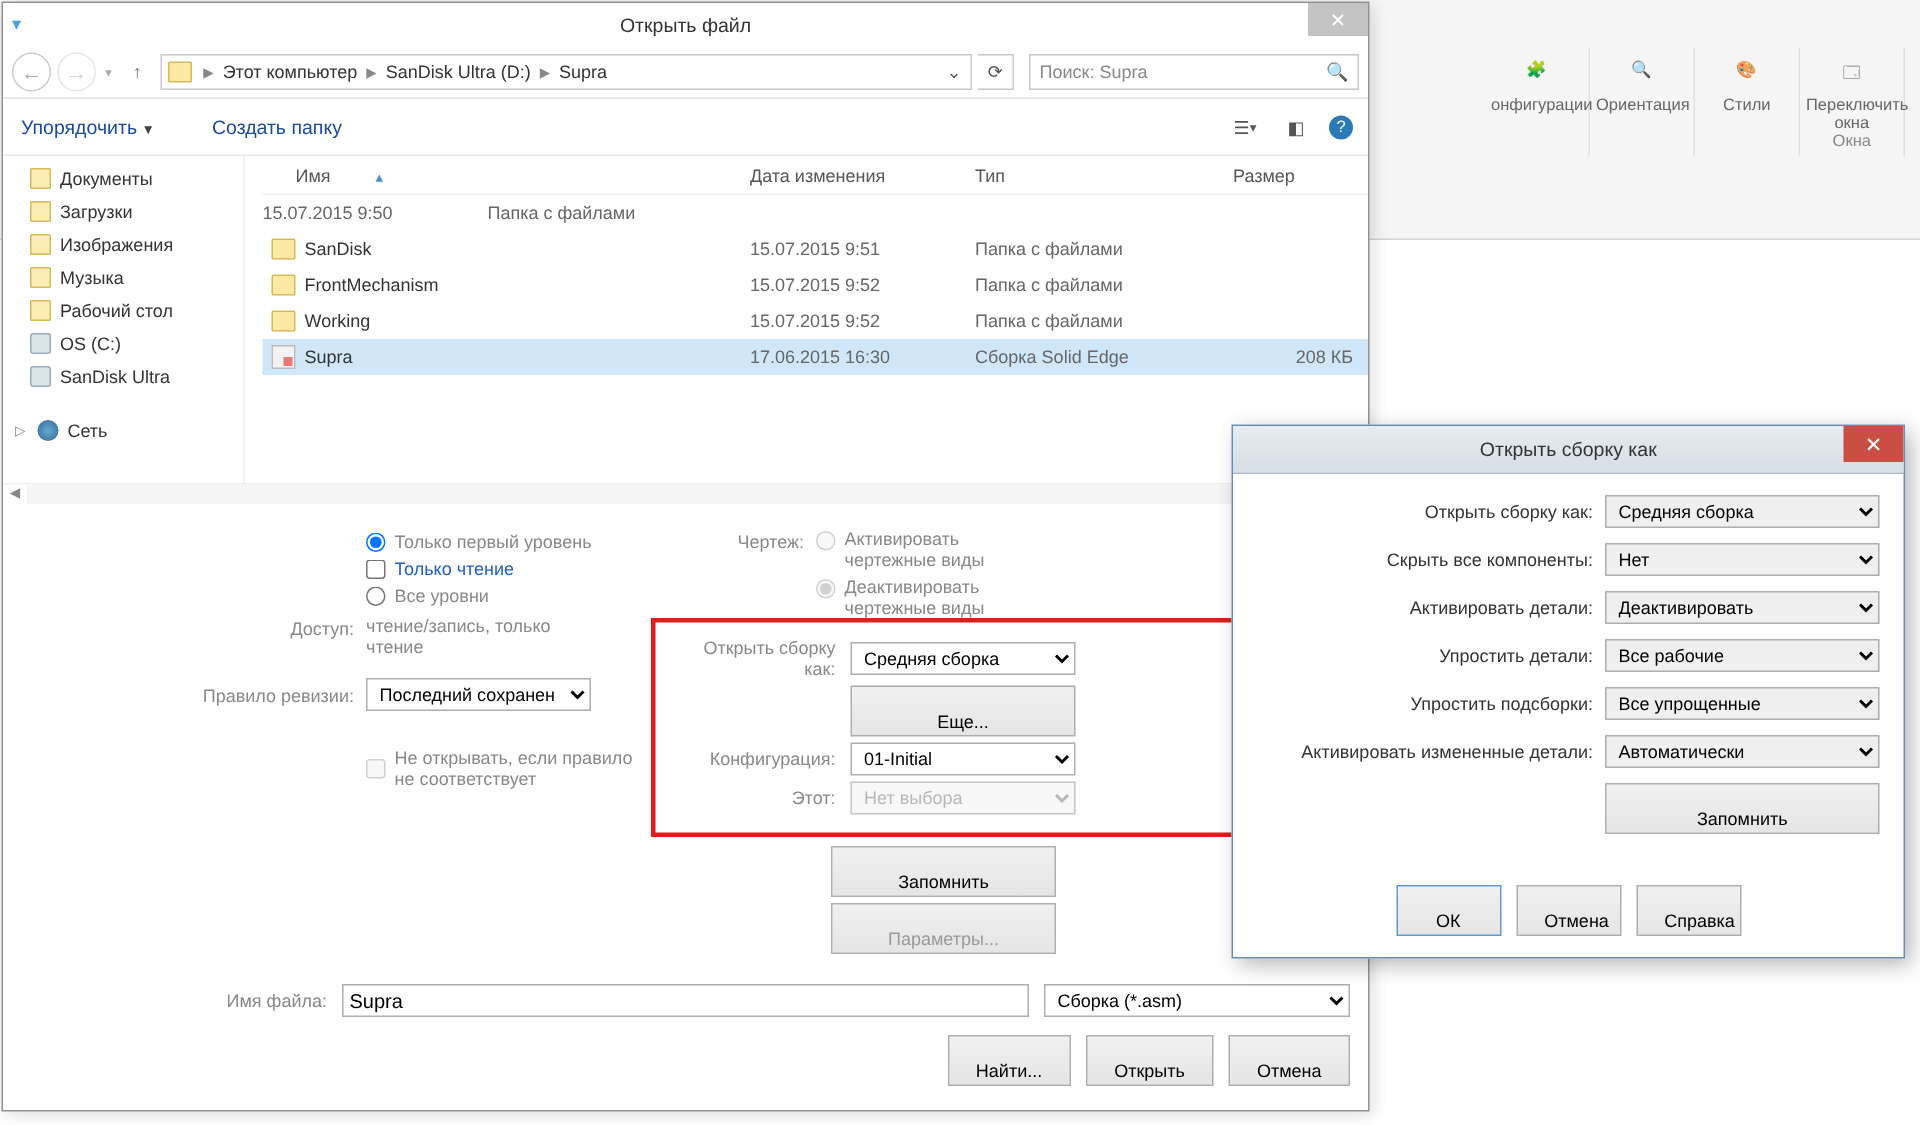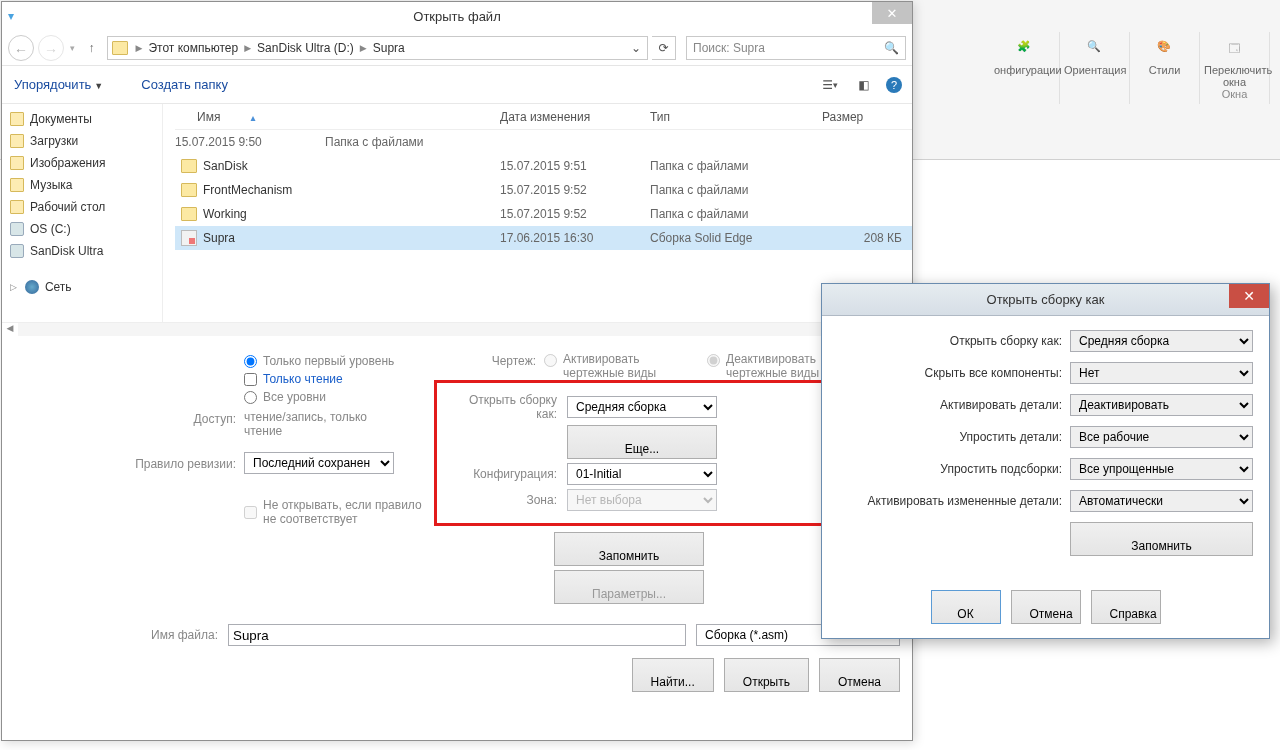--- a/index.html
+++ b/index.html
@@ -31,21 +31,21 @@
 .toolbar { height: 38px; display: flex; align-items: center; padding: 0 10px; border-bottom: 1px solid #e8e8e8; }
 .toolbar .tlink { color: #1a4ca0; font-size: 13px; padding: 4px 2px; }
 .toolbar .drop { font-size: 9px; color: #444; margin-left: 3px; }
 .toolbar .sp { width: 34px; }
 .toolbar-right { margin-left: auto; display: flex; align-items: center; gap: 10px; }
 .toolbar-right .ticon { width: 24px; height: 20px; display: flex; align-items: center; justify-content: center; color: #555; }
 .helpq { width: 16px; height: 16px; border-radius: 50%; background: #2a7ab9; color: #fff; font-size: 11px; display: flex; align-items: center; justify-content: center; }
 
 .filebody { display: flex; height: 218px; }
 .tree { width: 161px; border-right: 1px solid #eee; padding: 4px 0; overflow: hidden; }
-.tree-item { display: flex; align-items: center; height: 22px; padding-left: 8px; gap: 6px; font-size: 12px; white-space: nowrap; }
+.tree-item { display: flex; align-items: center; height: 22px; padding-left: 18px; gap: 6px; font-size: 12px; white-space: nowrap; }
 .tree-item .ticon { width: 14px; height: 14px; display: inline-block; }
 .ic-folder { background: #fdecb3; border: 1px solid #d6b95b; border-radius: 1px; }
 .ic-drive { background: #d8e6e8; border: 1px solid #9ab; border-radius: 2px; }
 .ic-net { background: radial-gradient(circle, #6ac,#369); border-radius: 50%; }
 .tree-gap { height: 14px; }
 
 .filelist { flex: 1; padding-left: 12px; }
 .colhead { display: flex; height: 26px; align-items: center; color: #555; font-size: 12px; border-bottom: 1px solid #eee; }
 .colhead .c-name { width: 325px; padding-left: 22px; }
 .colhead .c-date { width: 150px; }
@@ -66,21 +66,21 @@
 .bottom-scroll .sbtn { width: 16px; text-align: center; color: #888; font-size: 9px; }
 .bottom-scroll .sbar { flex: 1; background: #f5f5f5; }
 
 .opts { padding: 16px 12px 8px; }
 .lbl-r { text-align: right; color: #888; padding-right: 8px; padding-top: 2px; font-size: 12px; }
 .chk { display: flex; align-items: center; gap: 6px; padding: 2px 0; }
 .chk input { width: 13px; height: 13px; }
 .chklbl { color: #333; font-size: 12px; }
 .blue { color: #1a5fca; }
 .grey { color: #888; }
-.radio-col { display: flex; flex-direction: row; gap: 4px; }
+.radio-col { display: flex; flex-direction: column; gap: 4px; }
 .radio-item { display: flex; align-items: flex-start; gap: 6px; }
 .radio-item input { margin-top: 2px; }
 .redbox { border: 3px solid #e21b1b; padding: 6px 10px 8px; margin-top: -4px; }
 .selrow { display: flex; align-items: center; gap: 10px; margin: 4px 0; }
 .selrow .sl { width: 110px; text-align: right; color: #888; }
 select.sel { height: 22px; border: 1px solid #abadb3; background: #fff; padding: 1px 4px; font-size: 12px; width: 150px; }
 select.sel:disabled { color: #999; background: #f4f4f4; }
 button.std { height: 26px; border: 1px solid #adadad; background: linear-gradient(#f0f0f0,#e5e5e5); padding: 16px 18px; font-size: 12px; cursor: pointer; }
 
 .fname-row { display: flex; align-items: center; padding: 8px 12px 4px; gap: 10px; }
@@ -314,21 +314,21 @@
           </div>
           <div class="selrow">
             <div class="sl"></div>
             <button class="std" style="width:150px">Еще...</button>
           </div>
           <div class="selrow">
             <div class="sl">Конфигурация:</div>
             <select class="sel"><option>01-Initial</option></select>
           </div>
           <div class="selrow">
-            <div class="sl">Зона:</div>
+            <div class="sl">Этот:</div>
             <select class="sel" disabled=""><option>Нет выбора</option></select>
           </div>
         </div>
         <div class="selrow" style="margin-top:6px">
           <div class="sl"></div>
           <button class="std" style="width:150px">Запомнить</button>
         </div>
         <div class="selrow">
           <div class="sl"></div>
           <button class="std" style="width:150px;color:#999" disabled="">Параметры...</button>

